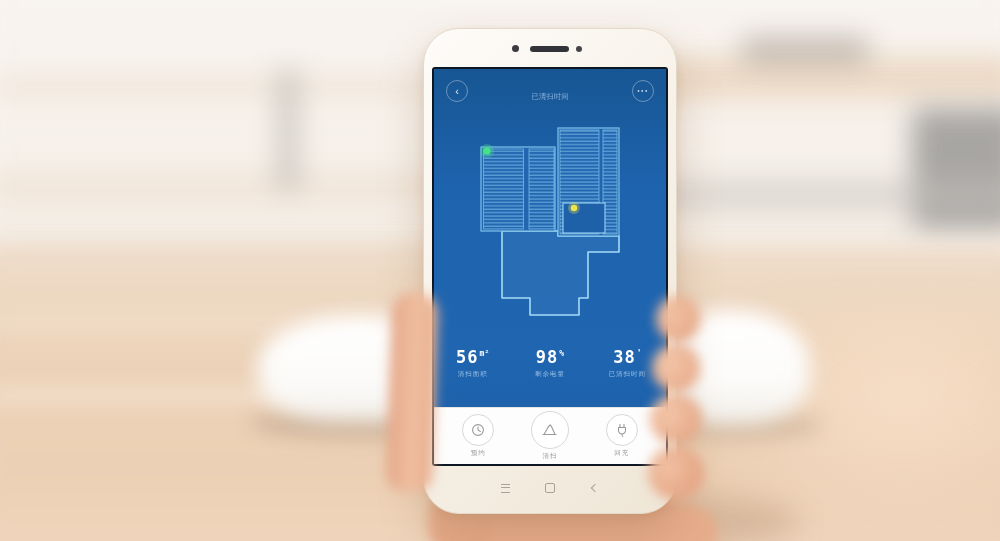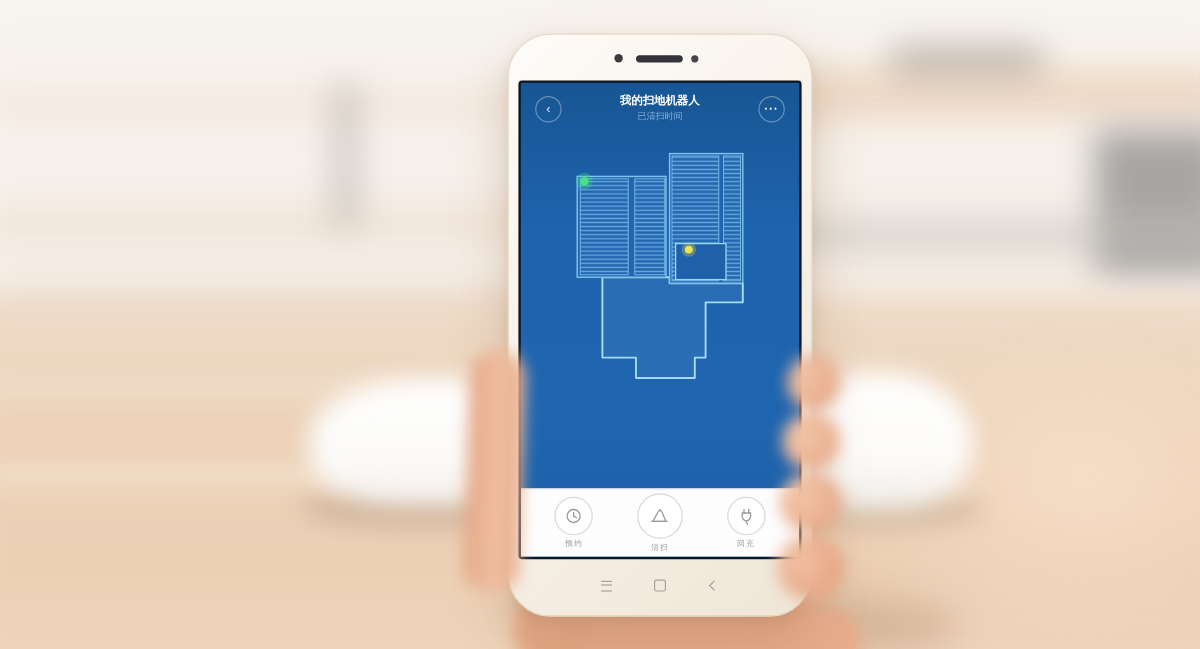--- a/index.html
+++ b/index.html
@@ -101,21 +101,20 @@
     <div id="speaker"></div>
     <div id="sensor-dot"></div>
 
     <div id="screen">
       <div id="app">
 
         <div id="app-header">
           <div id="back-btn" class="hdr-circle">
             <span>‹</span>
           </div>
-          <div id="app-title">我的扫地机器人</div>
           <div id="app-subtitle">已清扫时间</div>
           <div id="more-btn" class="hdr-circle">
             <span style="font-size:4px;letter-spacing:1.5px;">●●●</span>
           </div>
         </div>
 
         <div id="map-wrap">
           <svg id="map-svg" width="232" height="232" viewBox="0 0 232 232">
             <defs>
               <pattern id="hatch" width="4" height="3.4" patternUnits="userSpaceOnUse">
@@ -145,20 +144,32 @@
             </g>
 
             <g>
               <circle cx="140" cy="95" r="6" opacity="0.3" fill="#ece44c"></circle>
               <circle cx="140" cy="95" r="3.3" fill="#ece44c"></circle>
             </g>
           </svg>
         </div>
 
         <div id="stats">
+          <div class="stat">
+            <div class="stat-num"><span>56</span><span class="stat-unit">m²</span></div>
+            <div class="stat-label">清扫面积</div>
+          </div>
+          <div class="stat">
+            <div class="stat-num"><span>98</span><span class="stat-unit">%</span></div>
+            <div class="stat-label">剩余电量</div>
+          </div>
+          <div class="stat">
+            <div class="stat-num"><span>38</span><span class="stat-unit">'</span></div>
+            <div class="stat-label">已清扫时间</div>
+          </div>
         </div>
 
         <div id="action-bar">
           <div class="action">
             <div class="action-circle">
               <svg width="16" height="16" viewBox="0 0 16 16">
                 <circle cx="8" cy="8" r="5.4" fill="none" stroke="#9a9a9a" stroke-width="1.1"></circle>
                 <path d="M8 5 L8 8 L10.4 9.4" fill="none" stroke="#9a9a9a" stroke-width="1.1" stroke-linecap="round"></path>
               </svg>
             </div>

